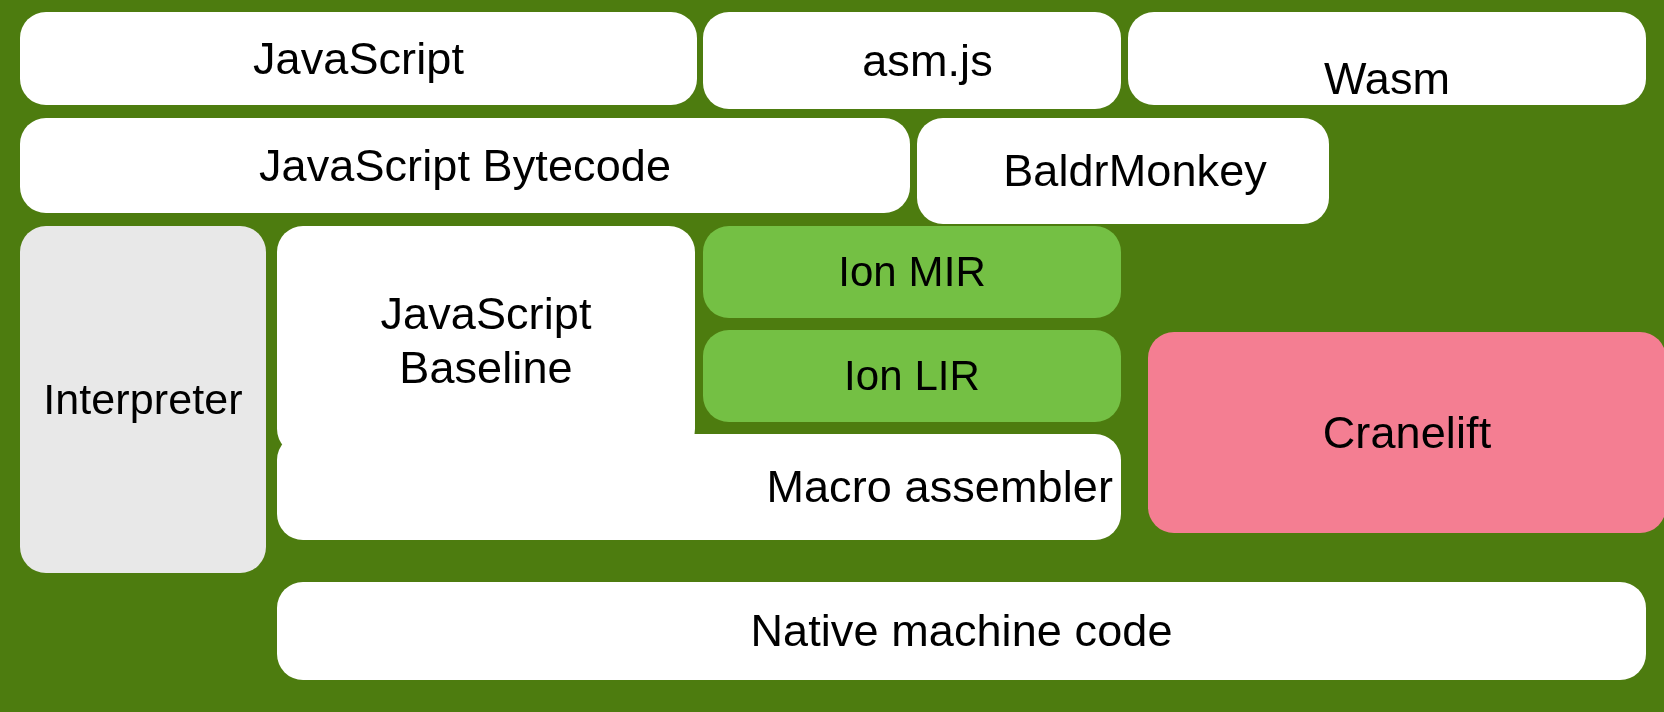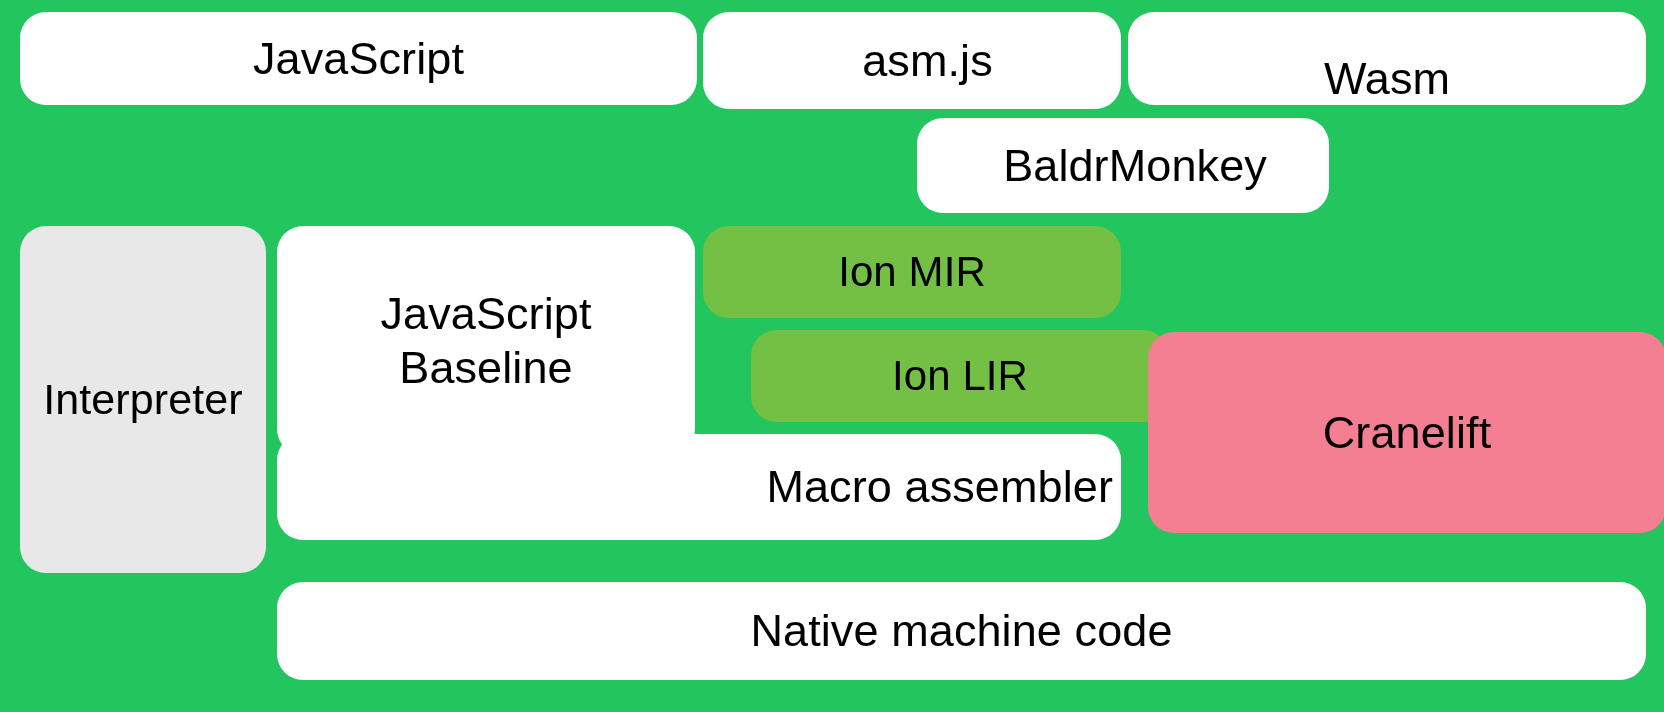--- a/index.html
+++ b/index.html
@@ -5,21 +5,21 @@
 <style>
   html, body {
     margin: 0;
     padding: 0;
     background: #000000;
   }
   #diagram {
     position: relative;
     width: 1664px;
     height: 712px;
-    background: #22c55e;
+    background: #4d7c0f;
     overflow: hidden;
     font-family: "Liberation Sans", "DejaVu Sans", sans-serif;
   }
   .node {
     position: absolute;
     box-sizing: border-box;
     display: flex;
     align-items: center;
     justify-content: center;
     text-align: center;
@@ -40,46 +40,49 @@
   .fill-green  { background: #74c044; }
   .fill-pink   { background: #f47e92; }
 
   
   #n-javascript       { left: 20px;   top: 12px;  width: 677px; height: 93px;  font-size: 45px; }
   #n-asmjs            { left: 703px;  top: 12px;  width: 418px; height: 97px;  font-size: 45px; padding-left: 31px; }
   #n-wasm             { left: 1128px; top: 12px;  width: 518px; height: 93px;  font-size: 45px; align-items: flex-end; }
 
   
   #n-js-bytecode      { left: 20px;   top: 118px; width: 890px; height: 95px;  font-size: 45px; }
-  #n-baldrmonkey      { left: 917px;  top: 118px; width: 412px; height: 95px;  font-size: 45px; padding-left: 24px; }
+  #n-baldrmonkey      { left: 917px;  top: 118px; width: 412px; height: 106px;  font-size: 45px; padding-left: 24px; }
 
   
   #n-interpreter      { left: 20px;   top: 226px; width: 246px; height: 347px; font-size: 43px; }
   #n-js-baseline      { left: 277px;  top: 226px; width: 418px; height: 229px; font-size: 45px; }
   #n-ion-mir          { left: 703px;  top: 226px; width: 418px; height: 92px;  font-size: 42px; }
-  #n-ion-lir          { left: 703px;  top: 330px; width: 418px; height: 92px;  font-size: 42px; margin-left: 48px; }
+  #n-ion-lir          { left: 703px;  top: 330px; width: 418px; height: 92px;  font-size: 42px; }
   #n-cranelift        { left: 1128px; top: 332px; width: 518px; height: 201px; font-size: 45px; margin-left: 20px; }
   #n-macro-assembler  { left: 277px;  top: 434px; width: 844px; height: 106px; font-size: 45px; justify-content: flex-end; }
   #n-native-code      { left: 277px;  top: 582px; width: 1369px; height: 98px; font-size: 45px; }
 </style>
 </head>
 <body>
 
 <div id="diagram">
 
   <div class="node fill-white" id="n-javascript">
     <span class="label">JavaScript</span>
   </div>
   <div class="node fill-white" id="n-asmjs">
     <span class="label">asm.js</span>
   </div>
   <div class="node fill-white" id="n-wasm">
     <span class="label">Wasm</span>
   </div>
 
+  <div class="node fill-white" id="n-js-bytecode">
+    <span class="label">JavaScript Bytecode</span>
+  </div>
   <div class="node fill-white" id="n-baldrmonkey">
     <span class="label">BaldrMonkey</span>
   </div>
 
   <div class="node fill-gray" id="n-interpreter">
     <span class="label">Interpreter</span>
   </div>
   <div class="node fill-white" id="n-js-baseline">
     <span class="label">JavaScript
 Baseline</span>

